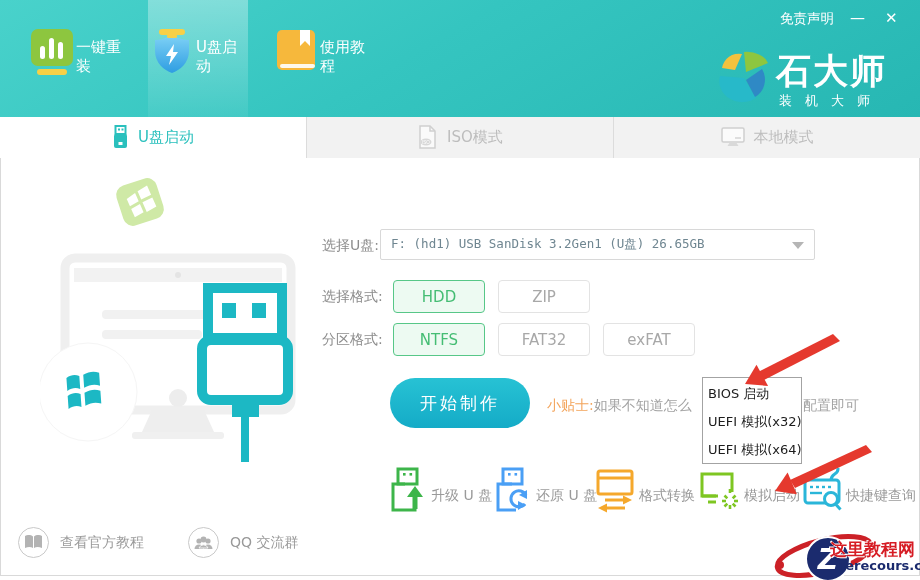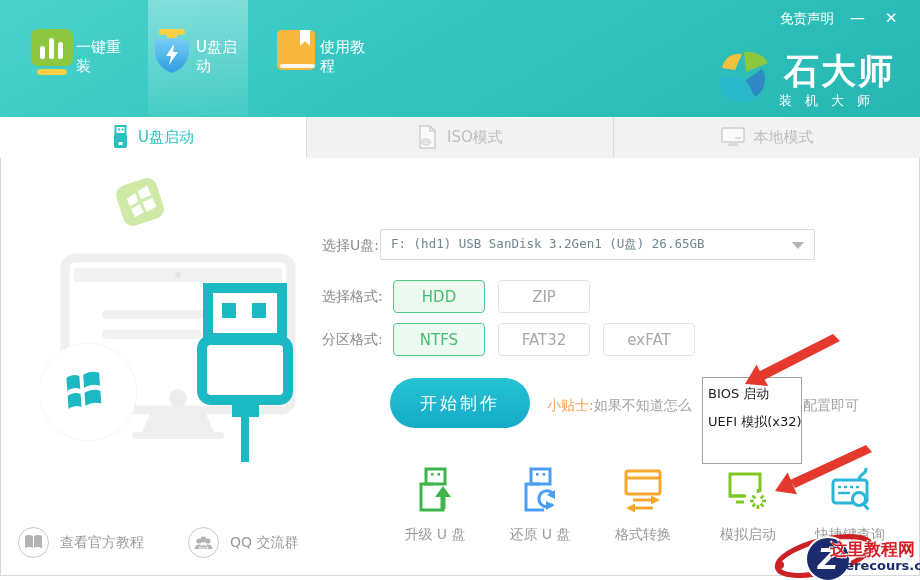--- a/index.html
+++ b/index.html
@@ -9,21 +9,21 @@
   .abs { position:absolute; }
 
   
   .header { position:absolute; left:0; top:0; width:920px; height:117px;
     background:linear-gradient(150deg,#49d2cb 0%,#35c5c0 45%,#27b7b3 100%); }
   .tool-btn { position:absolute; top:0; height:117px; display:flex; flex-direction:row;
     align-items:center; justify-content:flex-end; padding-bottom:13px; cursor:pointer; }
   .tool-btn .lbl { color:#fff; font-size:15px; margin-top:10px; }
   .tool-btn.active { background:linear-gradient(180deg,rgba(255,255,255,.34),rgba(255,255,255,.06)); }
   .win-glyph { color:#fff; font-size:15px; cursor:pointer; line-height:1; }
-  .brand-name { color:#fff; font-size:35px; font-weight:bold; letter-spacing:2px;margin-left:8px; }
+  .brand-name { color:#fff; font-size:35px; font-weight:bold; letter-spacing:2px; }
   .brand-sub { color:#fff; font-size:13px; letter-spacing:13px; }
 
   
   .tabbar { position:absolute; left:0; top:117px; width:920px; height:42px; display:flex; }
   .tab { flex:1; display:flex; align-items:center; justify-content:center; gap:9px;
     background:#f2f2f2; border-bottom:1px solid #dcdcdc; color:#bdbdbd; font-size:15px; cursor:pointer; }
   .tab + .tab { border-left:1px solid #dcdcdc; }
   .tab.active { background:#fff; border-bottom:1px solid #fff; color:#2ac0bd; }
 
   
@@ -50,21 +50,21 @@
 
   .tip { position:absolute; top:397px; font-size:14px; color:#a3a3a3; white-space:nowrap; }
   .tip .hl { color:#f3a45b; }
 
   
   .menu { position:absolute; left:702px; top:377px; width:100px; height:87px; background:#fff;
     border:1px solid #a3a3a3; z-index:50; padding:4px 0 0 5px; }
   .menu-item { height:28px; line-height:24px; font-size:13px; color:#1d1d1d; cursor:pointer; white-space:nowrap; }
 
   
-  .feature { position:absolute; top:466px; width:104px; display:flex; flex-direction:column;
+  .feature { position:absolute; top:466px; width:104px; display:flex; flex-direction:row;
     align-items:center; cursor:pointer; }
   .feature .lbl { margin-top:12px; font-size:14px; color:#9a9a9a; white-space:nowrap; }
 
   
   .flink { position:absolute; top:527px; display:flex; align-items:center; gap:11px; cursor:pointer; }
   .flink .ring { width:31px; height:31px; border:1px solid #c9c9c9; border-radius:50%;
     display:flex; align-items:center; justify-content:center; }
   .flink .lbl { font-size:14px; color:#9a9a9a; white-space:nowrap; }
 
   
@@ -255,20 +255,21 @@
   <div class="start-btn">
     <span>开始制作</span>
   </div>
 
   <span class="tip" style="left:547px;"><span class="hl">小贴士:</span><span>如果不知道怎么</span></span>
   <span class="tip" style="left:803px;">配置即可</span>
 
   <div class="menu">
     <div class="menu-item">BIOS 启动</div>
     <div class="menu-item">UEFI 模拟(x32)</div>
+    <div class="menu-item">UEFI 模拟(x64)</div>
   </div>
 
   <div class="feature" style="left:383px;">
     <span>
       <svg width="48" height="48" viewBox="0 0 48 48" fill="none" stroke="#3db54a" stroke-width="3">
         <rect x="15" y="3" width="19" height="15"></rect>
         <rect x="20" y="7" width="2.6" height="2.6" fill="#3db54a" stroke="none"></rect>
         <rect x="26.5" y="7" width="2.6" height="2.6" fill="#3db54a" stroke="none"></rect>
         <path d="M22,18 h-12 v26 h22 v-8"></path>
         <g fill="#3db54a" stroke="none">

